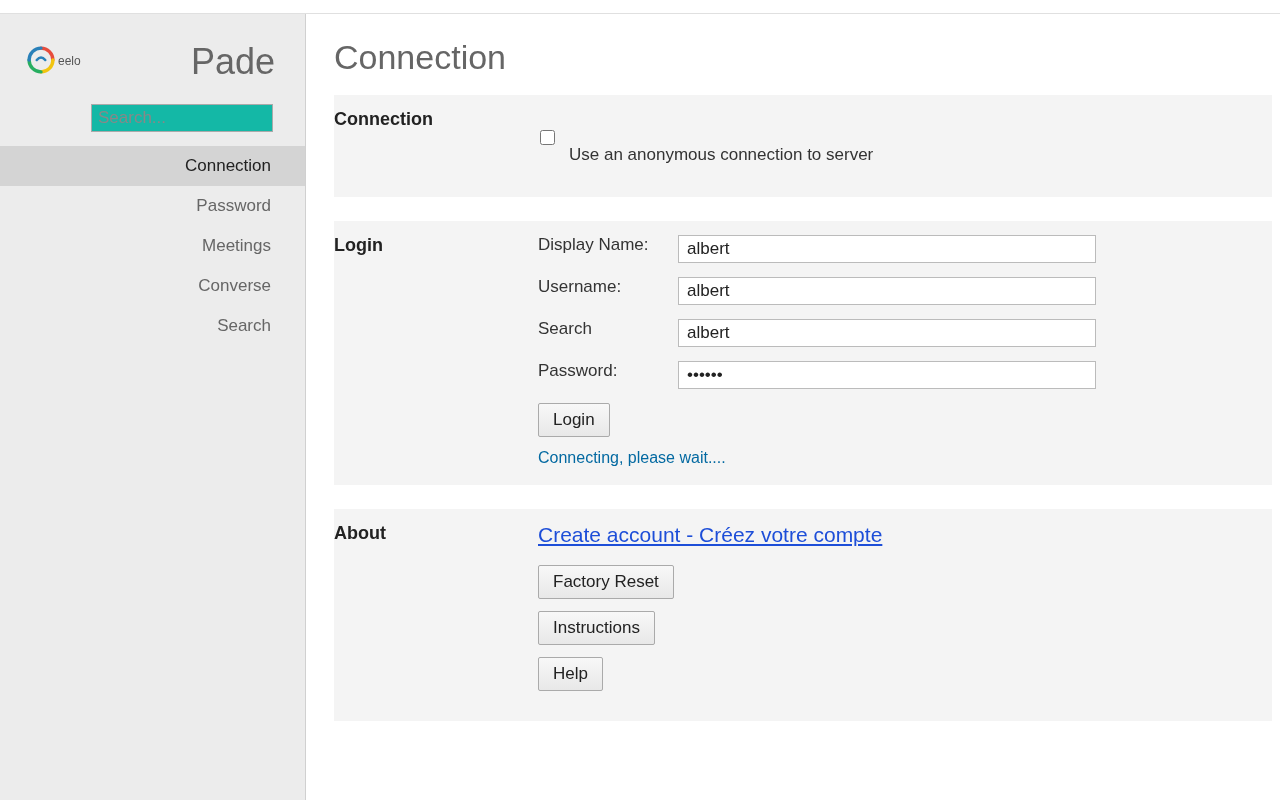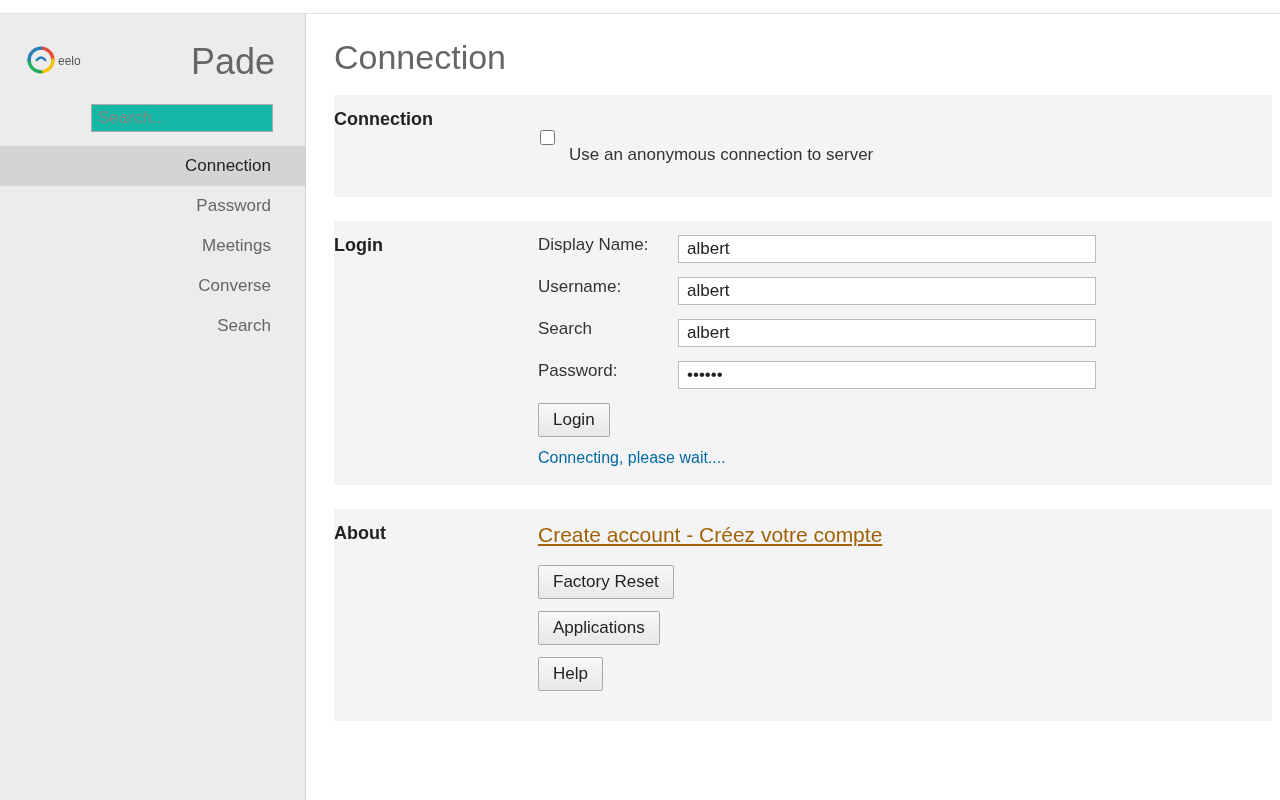--- a/index.html
+++ b/index.html
@@ -25,21 +25,21 @@
 .section-body { flex: 1; }
 .row { display: flex; align-items: center; margin-bottom: 14px; }
 .checkbox { width: 15px; height: 15px; margin-right: 14px; margin-left: 2px; accent-color: #888; }
 .checkbox-label { font-size: 17px; color: #333; margin-top: 36px; }
 .field-row { display: flex; align-items: flex-start; margin-bottom: 14px; }
 .field-label { width: 140px; font-size: 17px; color: #333; }
 .field-input { width: 418px; height: 28px; border: 1px solid #bbb; padding: 4px 8px; font-size: 17px; color: #222; background: #fff; }
 .btn { display: inline-block; border: 1px solid #aaa; background: linear-gradient(#f8f8f8,#e8e8e8); padding: 6px 14px; font-size: 17px; color: #222; cursor: pointer; border-radius: 2px; margin-bottom: 8px; }
 .btn-row { margin-bottom: 4px; }
 .status { font-size: 16px; color: #0369a1; margin-top: 4px; }
-.link { color: #a16207; text-decoration: underline; font-size: 21px; cursor: pointer; display: inline-block; margin-bottom: 18px; }
+.link { color: #1d4ed8; text-decoration: underline; font-size: 21px; cursor: pointer; display: inline-block; margin-bottom: 18px; }
 </style>
 </head>
 <body>
 
 <div class="topbar"></div>
 <div class="app">
 
   <aside class="sidebar">
     <div class="sidebar-header">
       <div class="logo">
@@ -105,19 +105,19 @@
         </div>
         <div class="status">Connecting, please wait....</div>
       </div>
     </div>
 
     <div class="section">
       <div class="section-label">About</div>
       <div class="section-body">
         <a class="link">Create account - Créez votre compte</a>
         <div class="btn-row"><button class="btn">Factory Reset</button></div>
-        <div class="btn-row"><button class="btn">Applications</button></div>
+        <div class="btn-row"><button class="btn">Instructions</button></div>
         <div class="btn-row"><button class="btn">Help</button></div>
       </div>
     </div>
 
   </main>
 </div>
 
 </body></html>

